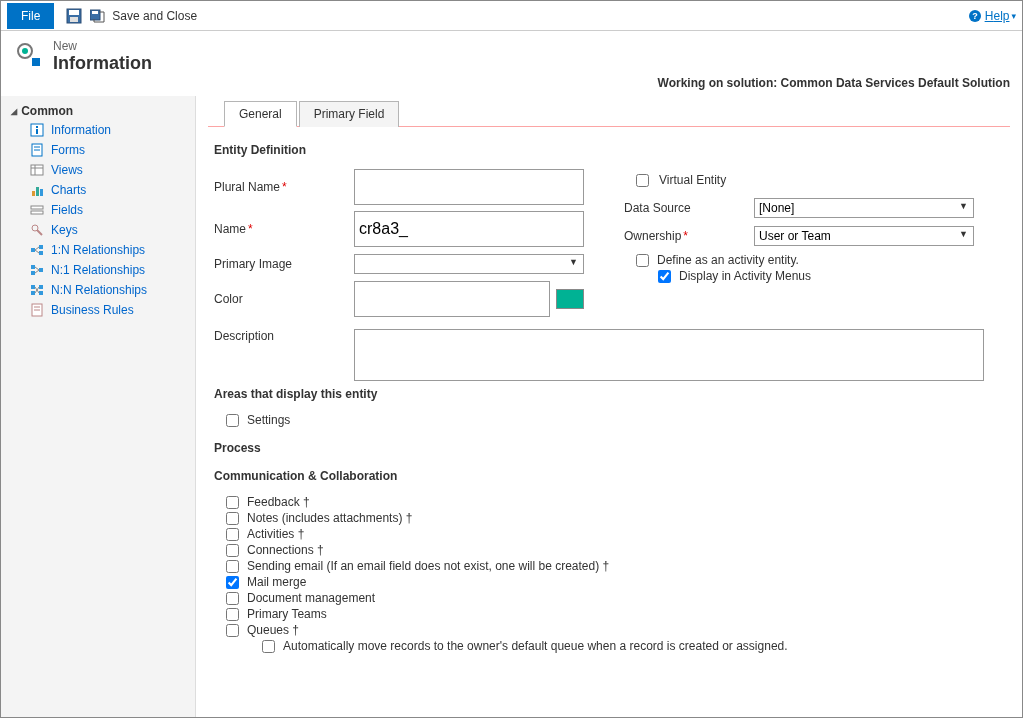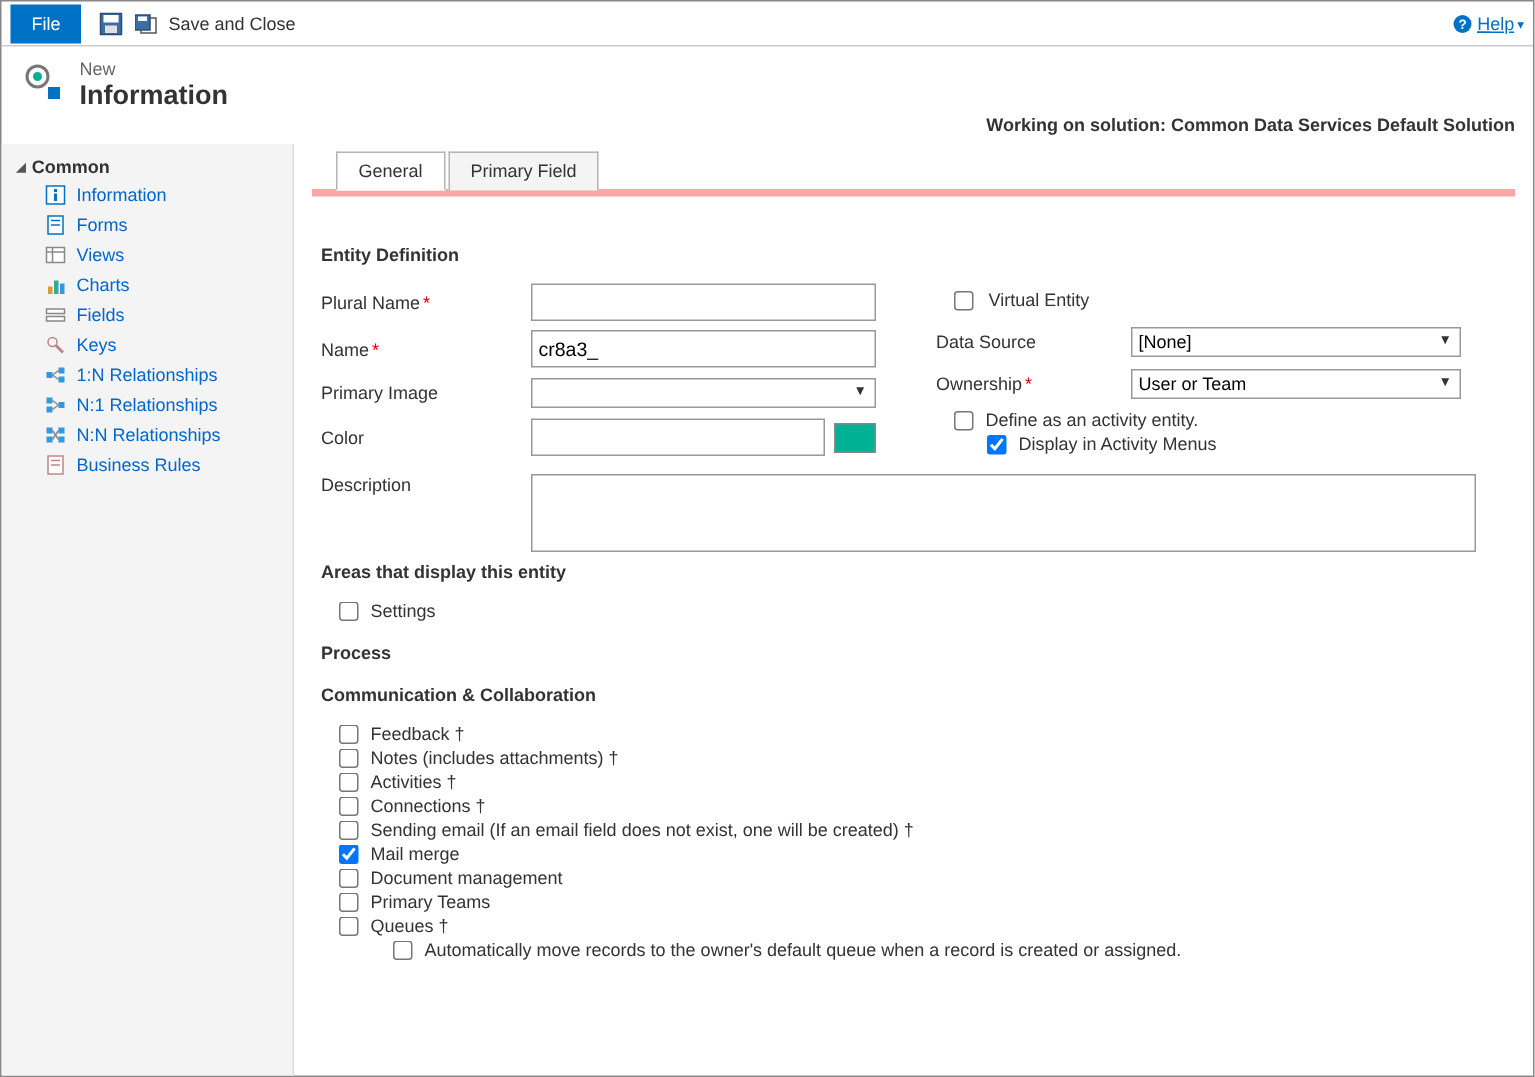--- a/index.html
+++ b/index.html
@@ -16,32 +16,32 @@
 .header-text .new-label { color: #666; font-size: 12px; }
 .header-text .title { font-size: 18px; font-weight: bold; color: #333; }
 .header-right { margin-left: auto; font-weight: bold; font-size: 12px; color: #333; padding-top: 2px; }
 .main { display: flex; height: calc(718px - 30px - 50px - 2px); }
 .sidebar { width: 195px; background: #f4f4f4; border-right: 1px solid #ddd; padding-top: 6px; }
 .side-group { padding: 2px 8px 2px 10px; font-weight: bold; color: #333; cursor: pointer; display: flex; align-items: center; }
 .side-group::before { content: "◢"; font-size: 8px; margin-right: 4px; color: #555; }
 .side-item { padding: 3px 8px 3px 28px; cursor: pointer; display: flex; align-items: center; color: #0066cc; }
 .side-item .si-icon { width: 16px; height: 14px; margin-right: 6px; display: inline-flex; align-items: center; justify-content: center; flex-shrink: 0; }
 .content { flex: 1; display: flex; flex-direction: column; position: relative; }
-.tabs { display: flex; border-bottom: 5px solid #fca5a5; margin: 4px 12px 16px 12px; padding-left: 16px; }
+.tabs { display: flex; border-bottom: 1px solid #fca5a5; margin: 4px 12px 0 12px; padding-left: 16px; }
 .tab { padding: 5px 14px; border: 1px solid #b5b5b5; border-bottom: none; margin-right: 2px; background: #f4f4f4; cursor: pointer; color: #333; position: relative; top: 1px; }
 .tab.active { background: #fff; border-bottom: 1px solid #fff; }
 .scroll-area { flex: 1; overflow-y: scroll; padding: 10px 18px 20px 18px; }
 .section-title { font-weight: bold; color: #333; margin: 6px 0 12px 0; font-size: 12px; }
 .form-grid { display: flex; }
 .form-col { flex: 1; }
 .form-col.left { padding-right: 30px; }
 .form-row { display: flex; align-items: center; margin-bottom: 6px; min-height: 22px; }
 .form-label { width: 140px; color: #333; }
 .req { color: #d00; margin-left: 2px; }
-.form-input { flex: 1; border: 1px solid #999; height: 25px; padding: 1px 4px; font-size: 13px; font-family: inherit; max-width: 230px; }
+.form-input { flex: 1; border: 1px solid #999; height: 36px; padding: 1px 4px; font-size: 16px; font-family: inherit; max-width: 230px; }
 .form-input.focused { border: 1px solid #0072c6; outline: 1px solid #0072c6; }
 .form-select { flex: 1; border: 1px solid #999; height: 20px; padding: 0 18px 0 4px; font-size: 12px; background: #fff; max-width: 230px; appearance: none; position: relative; }
 .select-wrap { position: relative; display: flex; max-width: 230px; flex: 1; }
 .select-wrap::after { content: "▼"; position: absolute; right: 6px; top: 3px; font-size: 9px; color: #333; pointer-events: none; }
 .color-swatch { width: 28px; height: 20px; background: #00b294; margin-left: 6px; border: 1px solid #888; }
 .textarea { width: 100%; max-width: 630px; height: 52px; border: 1px solid #999; resize: none; font-family: inherit; font-size: 12px; padding: 2px 4px; }
 .check-row { display: flex; align-items: center; margin: 2px 0; padding-left: 12px; }
 .check-row.indent { padding-left: 48px; }
 .check-row input[type=checkbox] { margin-right: 8px; width: 13px; height: 13px; }
 .right-col .form-label { width: 130px; }

